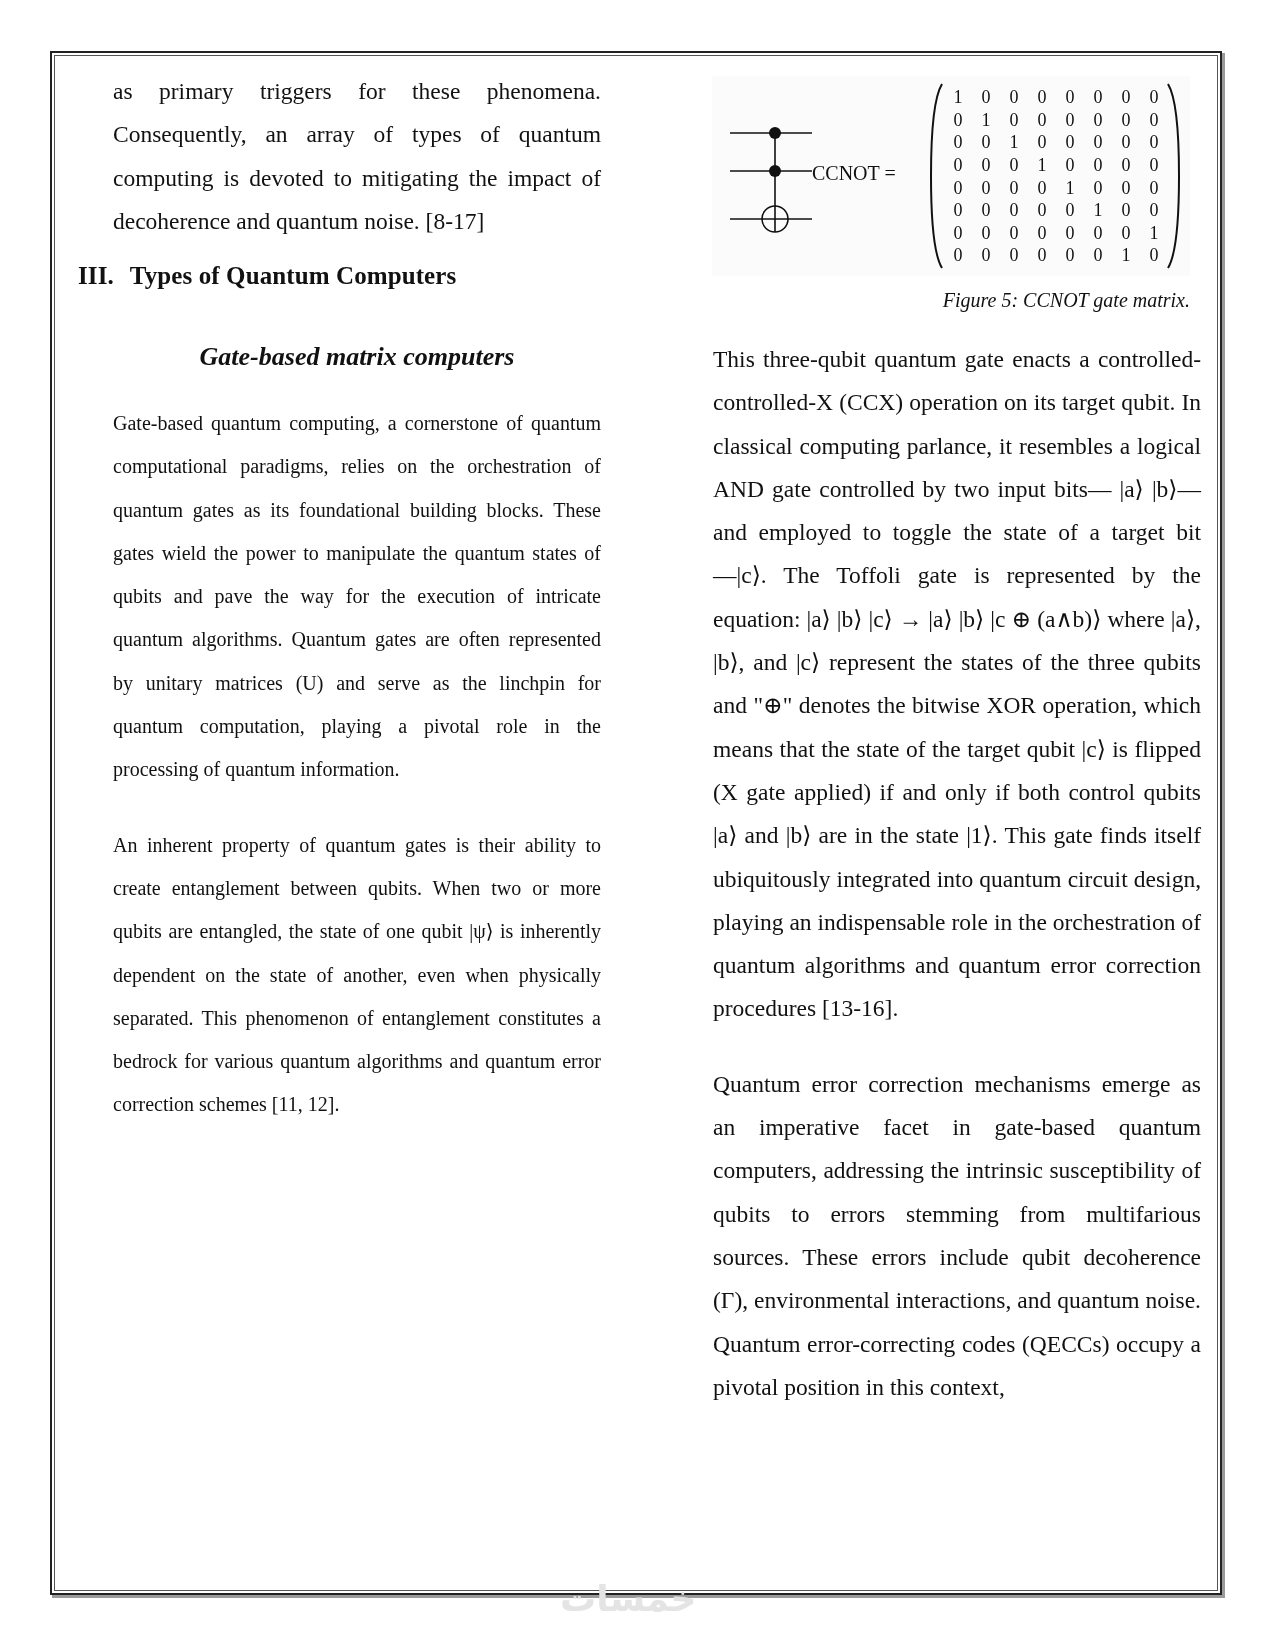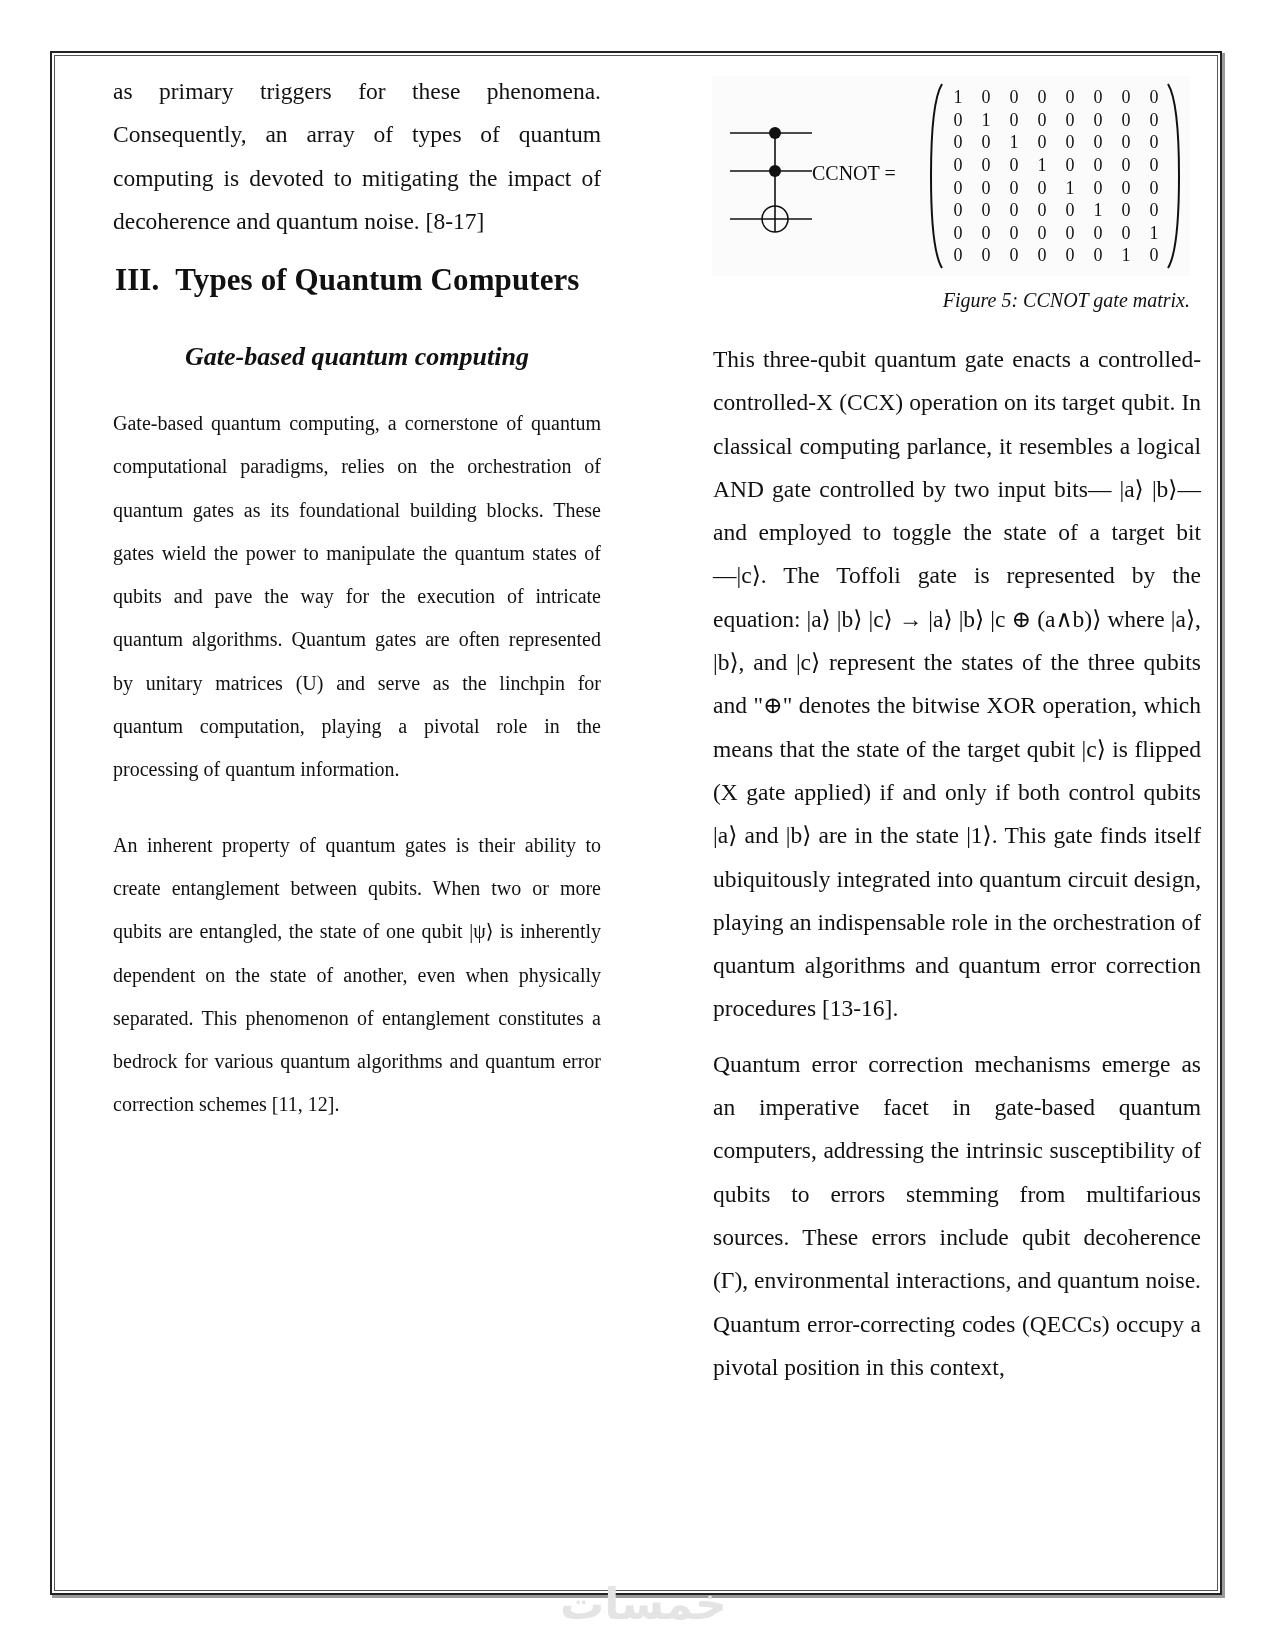--- a/index.html
+++ b/index.html
@@ -9,63 +9,63 @@
                   border: 2px solid #222; box-sizing: border-box; }
   .border-inner { position: absolute; left: 54px; top: 55px; width: 1164px; height: 1536px;
                   border: 1px solid #555; box-sizing: border-box; }
   .border-shadow-r { position: absolute; left: 1222px; top: 53px; width: 3px; height: 1545px; background: #9a9a9a; }
   .border-shadow-b { position: absolute; left: 52px; top: 1595px; width: 1173px; height: 3px; background: #9a9a9a; }
 
   .col { position: absolute; font-size: 23.5px; line-height: 43.3px; }
   .col-left { left: 113px; top: 70px; width: 488px; }
   .col-right { left: 713px; top: 338px; width: 488px; }
   .col p { margin: 0; text-align: justify; }
-  .col p + p { margin-top: 12px; }
+  .col p + p { margin-top: 32px; }
 
-  .section-heading { position: absolute; left: 78px; top: 262px; font-size: 31px; font-weight: bold;
-                     white-space: nowrap; letter-spacing: 0.1px; margin-left: 37px; }
+  .section-heading { position: absolute; left: 78px; top: 262px; font-size: 25px; font-weight: bold;
+                     white-space: nowrap; letter-spacing: 0.1px; }
   .section-heading .num { margin-right: 16px; }
   .subheading { position: absolute; left: 113px; top: 342px; width: 488px; text-align: center;
                 font-size: 26px; font-weight: bold; font-style: italic; }
   .col-left-body { position: absolute; left: 113px; top: 402px; width: 488px; font-size: 20px; line-height: 43.3px; }
   .col-left-body p { margin: 0; text-align: justify; }
   .col-left-body p + p { margin-top: 32px; }
 
   .figure { position: absolute; left: 712px; top: 76px; width: 478px; height: 200px; background: #fbfbfb; }
   .circuit { position: absolute; left: 18px; top: 20px; }
   .ccnot-label { position: absolute; left: 100px; top: 86px; font-size: 20px; white-space: nowrap; }
   .matrix-wrap { position: absolute; left: 218px; top: 6px; height: 188px; width: 250px; }
   .paren { position: absolute; top: 0; width: 14px; height: 188px; }
   .paren.left { left: 0; }
   .paren.right { right: 0; }
   .matrix { position: absolute; left: 14px; top: 4px; border-collapse: collapse; }
   .matrix td { width: 28px; height: 22.6px; padding: 0; text-align: center; font-size: 18px; line-height: 22px; }
   .caption { position: absolute; left: 712px; top: 289px; width: 478px; text-align: right;
              font-style: italic; font-size: 20px; }
 
-  .watermark { position: absolute; left: 560px; top: 1578px; font-size: 44px; color: #e4e4e4;
+  .watermark { position: absolute; left: 560px; top: 1578px; font-size: 36px; color: #e4e4e4;
                font-family: "DejaVu Sans", sans-serif; font-weight: bold; letter-spacing: 2px; }
 </style>
 </head>
 <body>
 
 <div class="border-outer"></div>
 <div class="border-inner"></div>
 <div class="border-shadow-r"></div>
 <div class="border-shadow-b"></div>
 
 <div class="col col-left">
   <p>as primary triggers for these phenomena. Consequently, an array of types of quantum computing is devoted to mitigating the impact of decoherence and quantum noise. [8-17]</p>
 </div>
 
 <div class="section-heading">
   <span class="num">III.</span><span>Types of Quantum Computers</span>
 </div>
 
-<div class="subheading">Gate-based quantum computing</div>
+<div class="subheading">Gate-based matrix computers</div>
 
 <div class="col-left-body">
   <p>Gate-based quantum computing, a cornerstone of quantum computational paradigms, relies on the orchestration of quantum gates as its foundational building blocks. These gates wield the power to manipulate the quantum states of qubits and pave the way for the execution of intricate quantum algorithms. Quantum gates are often represented by unitary matrices (U) and serve as the linchpin for quantum computation, playing a pivotal role in the processing of quantum information.</p>
   <p>An inherent property of quantum gates is their ability to create entanglement between qubits. When two or more qubits are entangled, the state of one qubit |ψ⟩ is inherently dependent on the state of another, even when physically separated. This phenomenon of entanglement constitutes a bedrock for various quantum algorithms and quantum error correction schemes [11, 12].</p>
 </div>
 
 <div class="figure">
   <svg class="circuit" width="82" height="150" viewBox="0 0 82 150">
     <line x1="0" y1="37" x2="90" y2="37" stroke="#111" stroke-width="1.6"></line>
     <line x1="0" y1="75" x2="90" y2="75" stroke="#111" stroke-width="1.6"></line>

